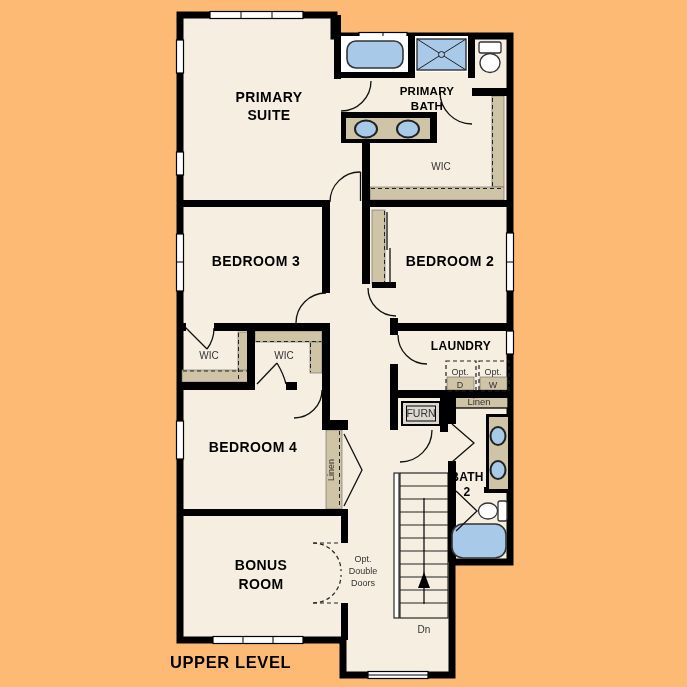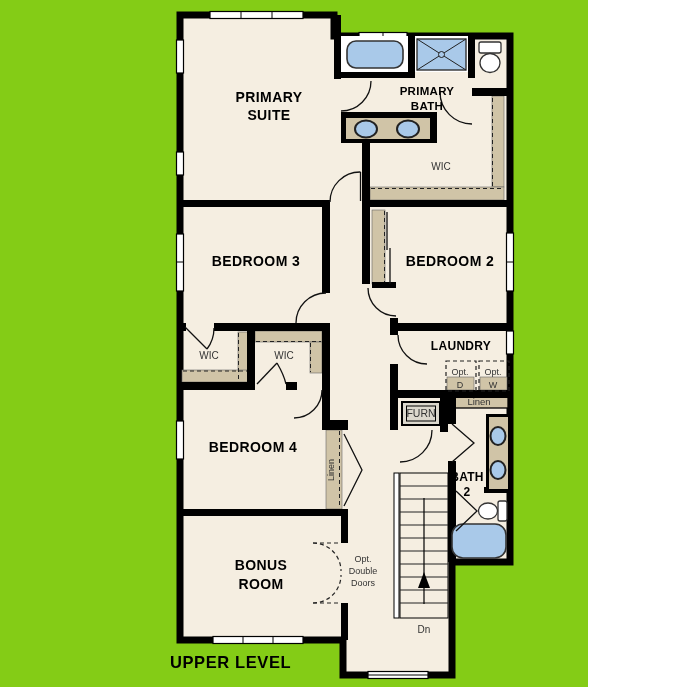--- a/index.html
+++ b/index.html
@@ -1,16 +1,16 @@
 <!DOCTYPE html>
 <html style="--c-floor: #f5eee1; --c-wall: #000000; --c-casework: #d0c4a7; --c-fixtures: #a9c9e9; --c-window: #ffffff; --c-text: #000000; --c-small_text: #333333;"><head>
 <meta charset="utf-8">
 <style>
   html,body{margin:0;padding:0;background:#ffffff;}
-  #stage{position:relative;width:588px;height:687px;background:#84cc16;overflow:hidden;}
+  #stage{position:relative;width:687px;height:687px;background:#fdba74;overflow:hidden;}
   svg{display:block;}
   svg text{font-family:"Liberation Sans","DejaVu Sans",sans-serif;}
   .room-label{font-weight:bold;font-size:14px;fill:var(--c-text,#000);letter-spacing:.4px;text-anchor:middle;}
   .room-label-sm{font-weight:bold;font-size:11.5px;fill:var(--c-text,#000);letter-spacing:.3px;text-anchor:middle;}
   .tiny{font-size:10px;fill:var(--c-small_text,#333);text-anchor:middle;}
   .tinier{font-size:9px;fill:var(--c-small_text,#333);text-anchor:middle;}
   .title-label{font-weight:bold;font-size:16.5px;fill:var(--c-text,#000);letter-spacing:.6px;}
   .wall{fill:var(--c-wall,#000);}
   .shelf{fill:var(--c-casework,#d0c4a7);stroke:#6b6ب;}
   .shelf{stroke:#666;stroke-width:.6;}

